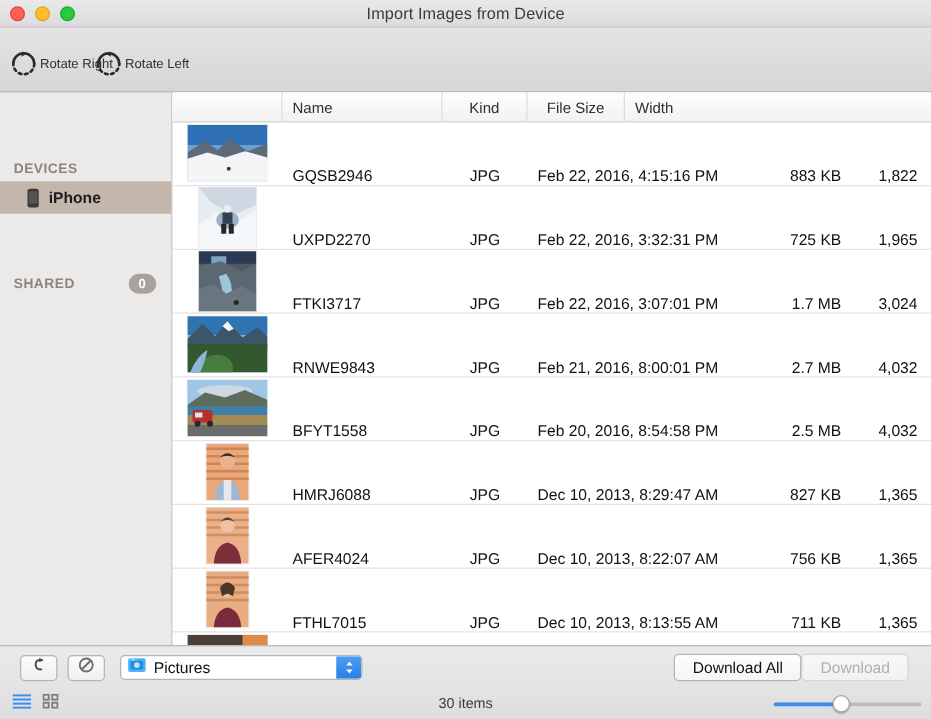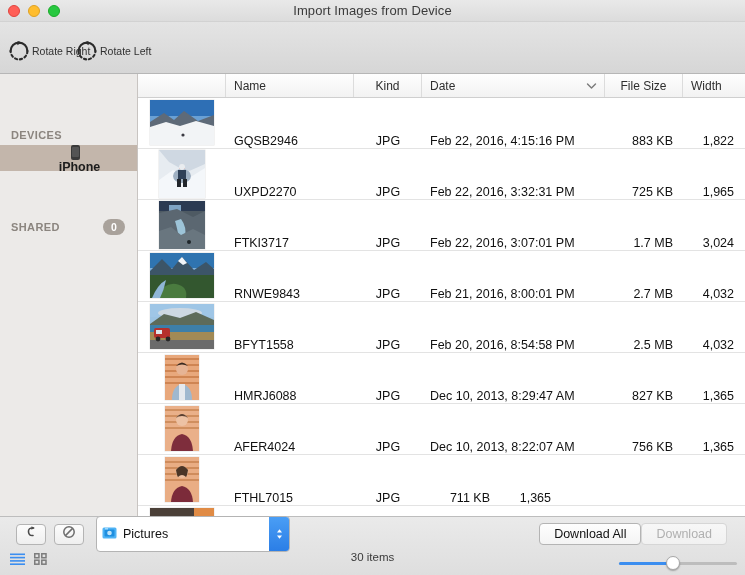--- a/index.html
+++ b/index.html
@@ -47,21 +47,21 @@
     width: 138px; flex: 0 0 138px; background: #eceae8;
     border-right: 1px solid #c8c4c1; padding-top: 7px;
   }
   .sb-head {
     font-size: 11px; font-weight: bold; color: #8b857f;
     letter-spacing: 0.4px; padding: 4px 0 4px 11px;
     display:flex; align-items:center; justify-content:space-between; padding-right:12px;margin-top:44px;
   }
   .sb-item {
     height: 26px; display: flex; align-items: center;
-    padding-left: 22px; font-size: 12.5px; color: #2b2b2b; cursor: default; flex-direction: column;
+    padding-left: 22px; font-size: 12.5px; color: #2b2b2b; cursor: default;
   }
   .sb-item.selected { background: #c3b6ab; }
   .sb-item.selected .sb-lbl { font-weight: bold; color: #1c1c1c; }
   .phone-ico { width: 9px; height: 15px; border-radius: 2px; background: #3a3a3a; margin-right: 8px; position: relative; flex:0 0 auto; }
   .phone-ico::after { content:""; position:absolute; left:1px; right:1px; top:2px; bottom:3px; background:#545454; border-radius:1px; }
   .badge {
     min-width: 22px; height: 16px; border-radius: 8px; background: #a9a29b;
     color: #fff; font-size: 10.5px; font-weight: bold; display: flex;
     align-items: center; justify-content: center; padding: 0 5px;
   }
@@ -100,29 +100,29 @@
   .thumb-img.port { width: 34px; }
   .thumb-img.tall { width: 46px; height: 48px; }
 
   
   .bottom {
     flex: 0 0 59px; height: 59px;
     background: linear-gradient(to bottom,#eaeaea 0%,#dedede 100%);
     border-top: 1px solid #bdbdbd; position: relative;
   }
   .brow1 { height: 34px; display: flex; align-items: center; padding: 0 8px 0 16px; }
-  .brow2 { height: 24px; display: flex; align-items: flex-start; padding: 0 8px 0 10px; position: relative; }
+  .brow2 { height: 24px; display: flex; align-items: center; padding: 0 8px 0 10px; position: relative; }
 
   .sq-btn {
     width: 30px; height: 21px; border-radius: 4px; background: linear-gradient(to bottom,#fcfcfc,#efefef);
     border: 1px solid #b4b4b4; display: flex; align-items: center; justify-content: center;
     margin-right: 8px; cursor: default;
   }
   .popup {
-    width: 194px; height: 36px; border-radius: 4px; background: #fff;
+    width: 194px; height: 20px; border-radius: 4px; background: #fff;
     border: 1px solid #b4b4b4; display: flex; align-items: center;
     position: relative; margin-left: 4px; overflow: hidden;
   }
   .popup .ic { margin: 0 6px 0 5px; flex:0 0 auto; }
   .popup .lbl { font-size: 12.5px; color: #111; }
   .popup .stepper {
     position: absolute; right: 0; top: 0; width: 20px; height: 100%;
     background: linear-gradient(to bottom,#4a9ef5,#2b7ee6);
     display: flex; align-items: center; justify-content: center;
   }
@@ -204,28 +204,20 @@
 
     <div class="list-area">
 
       <div class="col-head">
         <div class="ch thumb"></div>
         <div class="ch name">
           <span>Name</span>
         </div>
         <div class="ch kind">
           <span>Kind</span>
-        </div>
-        <div class="ch date">
-          <span>Date</span>
-          <span class="sort-chev">
-            <svg width="11" height="8" viewBox="0 0 11 8">
-                <path d="M1.5 2 L5.5 6 L9.5 2" fill="none" stroke="#7a7a7a" stroke-width="1.4" stroke-linecap="round" stroke-linejoin="round"></path>
-              </svg>
-          </span>
         </div>
         <div class="ch size">
           <span>File Size</span>
         </div>
         <div class="ch width">
           <span>Width</span>
         </div>
       </div>
 
       <div class="rows">
@@ -401,20 +393,21 @@
                     <rect y="22" width="34" height="2"></rect>
                   </g>
                   <circle cx="17" cy="15" r="6" fill="#ecbfa0"></circle>
                   <path d="M11 13 q6-8 12 0 q-1 6-2 7 q-4-4-8 0 q-1-1-2-7z" fill="#4b3526"></path>
                   <path d="M6 45 q1-14 11-16 q10 2 11 16z" fill="#7c2b3a"></path>
                 </svg>
             </span>
           </div>
           <div class="c name">FTHL7015</div>
           <div class="c kind">JPG</div>
+          <div class="c date">Dec 10, 2013, 8:13:55 AM</div>
           <div class="c size">711 KB</div>
           <div class="c width">1,365</div>
         </div>
 
         <div class="row">
           <div class="c thumb">
             <span class="thumb-img land">
               <svg width="64" height="45" viewBox="0 0 64 45">
                   <rect width="64" height="45" fill="#cfc3b4"></rect>
                   <rect width="64" height="16" fill="#4b4038"></rect>

